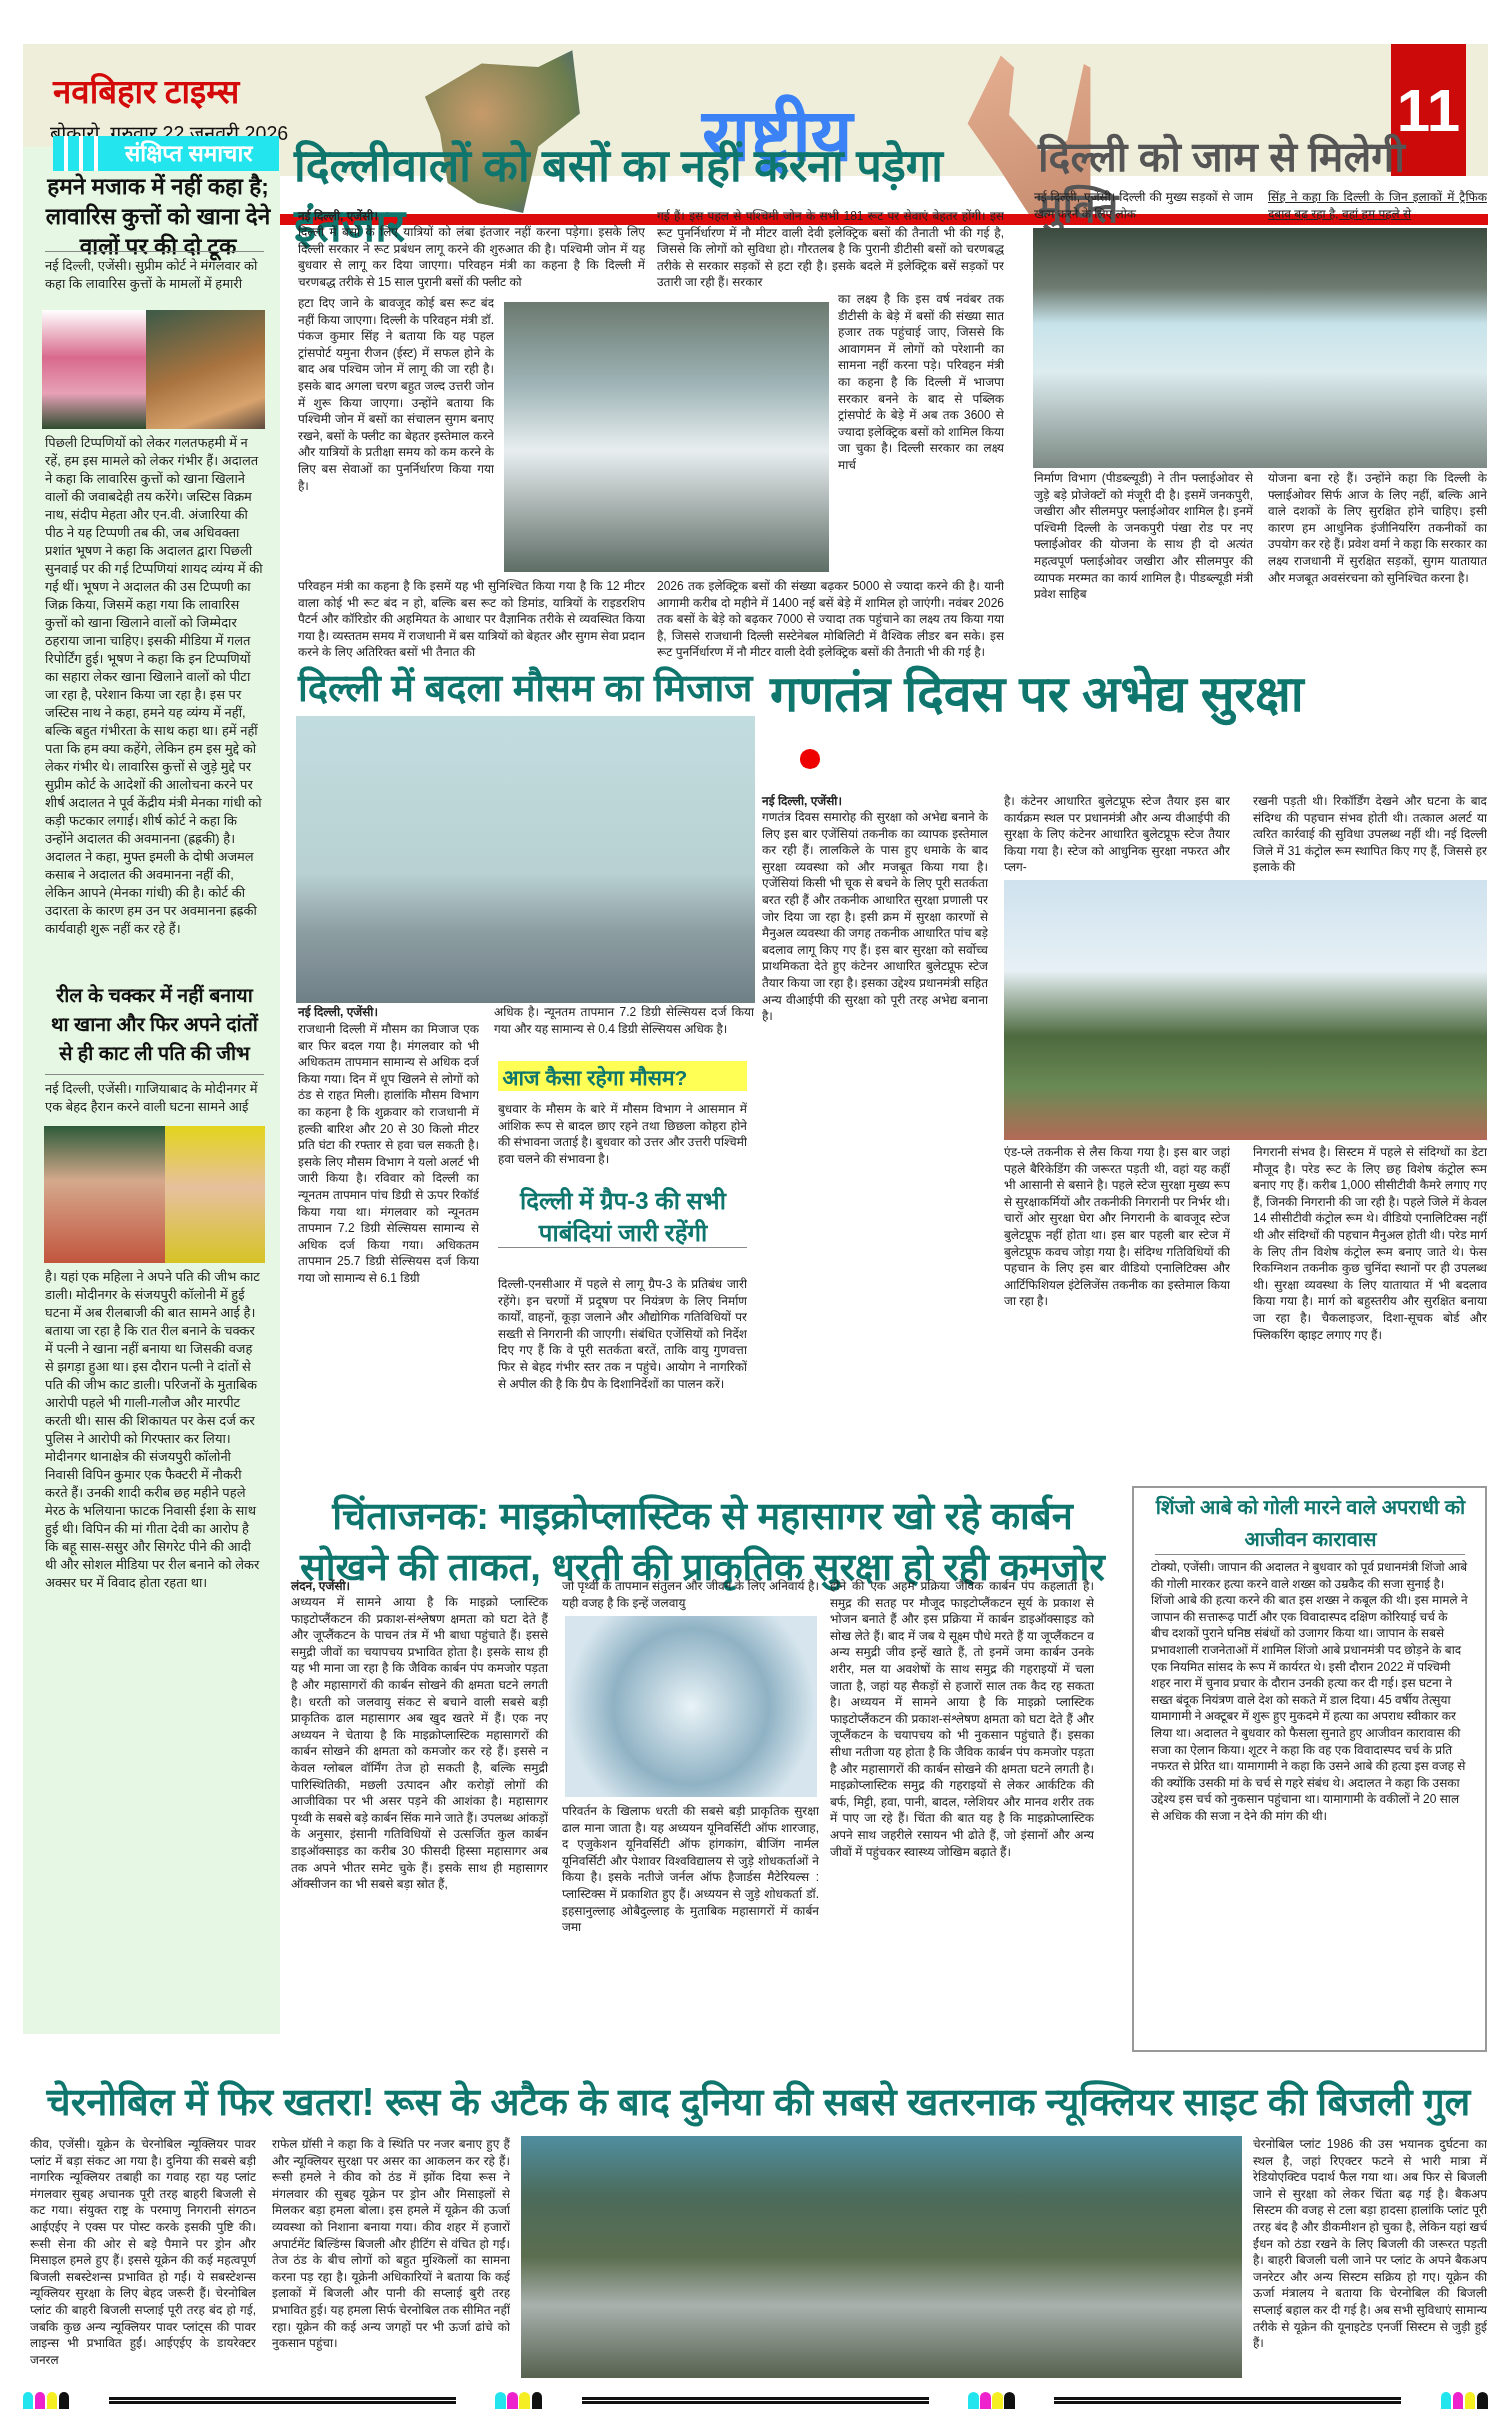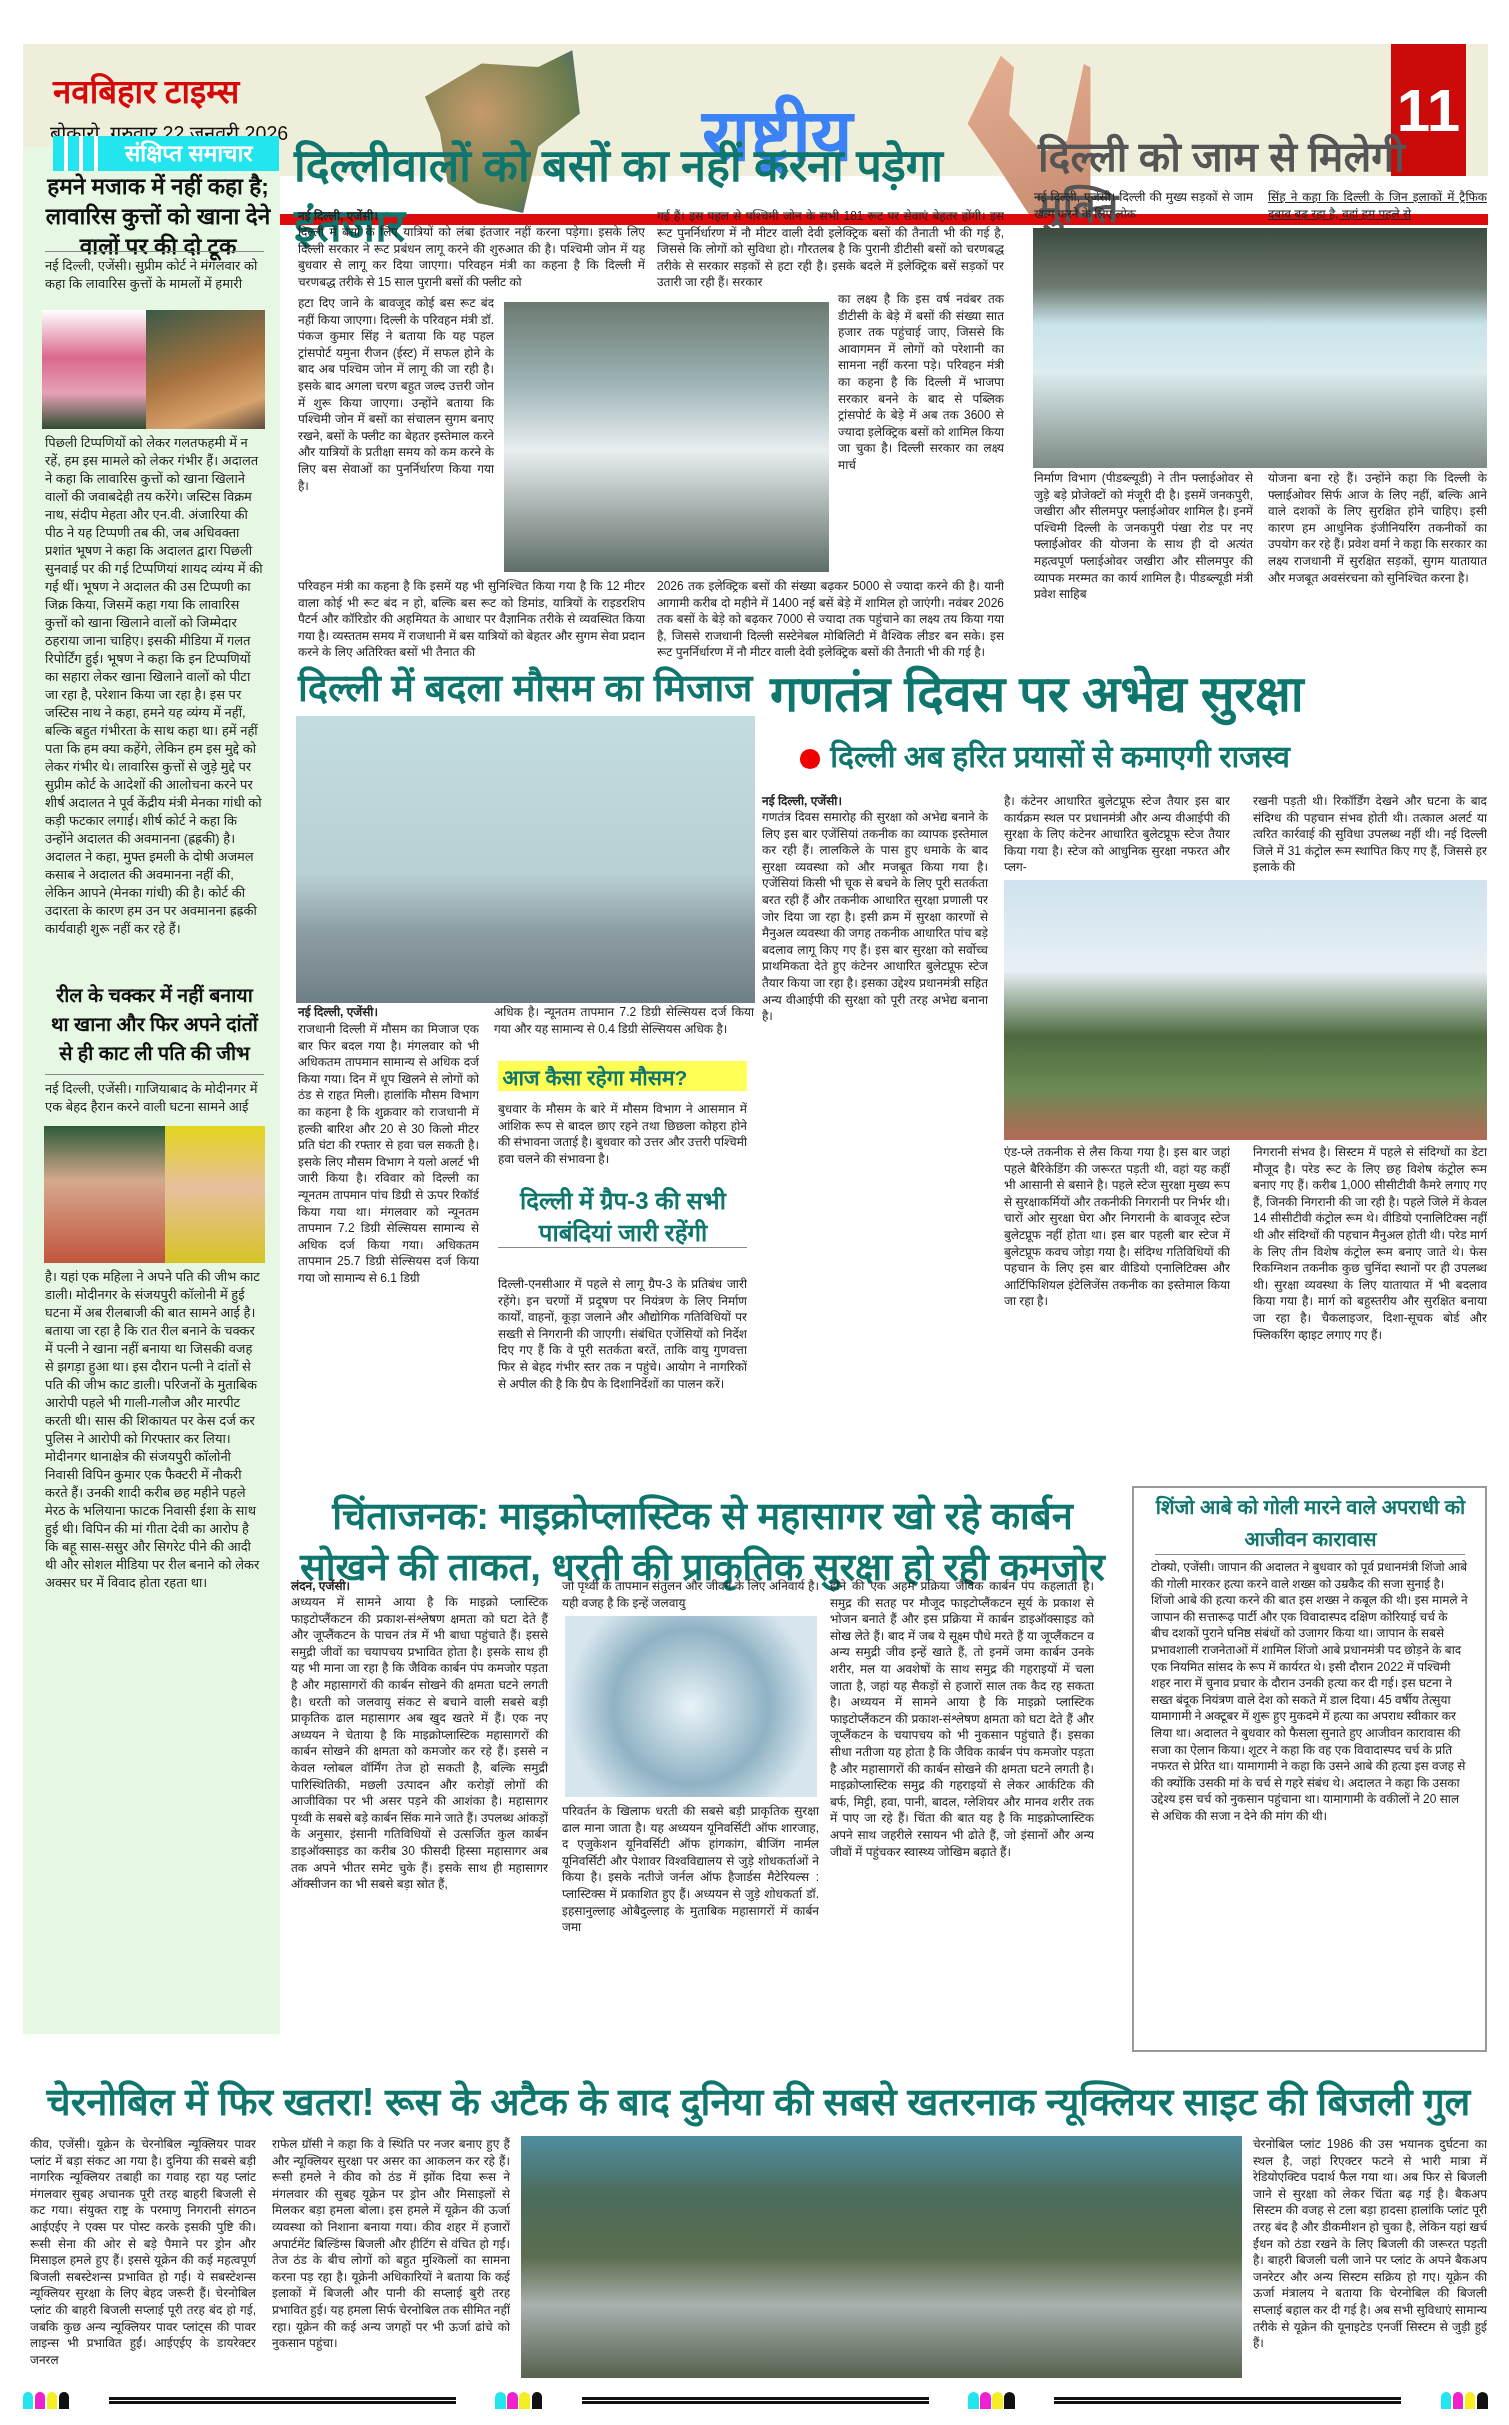--- a/index.html
+++ b/index.html
@@ -100,21 +100,21 @@
 <div class="abs weather-box" style="left:498px; top:1061px; width:249px; height:30px; padding:1.5px 4.5px;">
   <span class="headline" style="font-size:21px;">आज कैसा रहेगा मौसम?</span>
 </div>
 <div class="abs body" style="left:498px; top:1101px; width:249px; height:83px; overflow:hidden;">बुधवार के मौसम के बारे में मौसम विभाग ने आसमान में आंशिक रूप से बादल छाए रहने तथा छिछला कोहरा होने की संभावना जताई है। बुधवार को उत्तर और उत्तरी पश्चिमी हवा चलने की संभावना है।</div>
 <div class="abs headline" style="left:506px; top:1185px; width:234px; font-size:24px; line-height:32px; text-align:center;">दिल्ली में ग्रैप-3 की सभी पाबंदियां जारी रहेंगी</div>
 <div class="abs rule" style="left:498px; top:1247px; width:249px; height:0.8px;"></div>
 <div class="abs body" style="left:498px; top:1276px; width:249px; height:204px; overflow:hidden;">दिल्ली-एनसीआर में पहले से लागू ग्रैप-3 के प्रतिबंध जारी रहेंगे। इन चरणों में प्रदूषण पर नियंत्रण के लिए निर्माण कार्यों, वाहनों, कूड़ा जलाने और औद्योगिक गतिविधियों पर सख्ती से निगरानी की जाएगी। संबंधित एजेंसियों को निर्देश दिए गए हैं कि वे पूरी सतर्कता बरतें, ताकि वायु गुणवत्ता फिर से बेहद गंभीर स्तर तक न पहुंचे। आयोग ने नागरिकों से अपील की है कि ग्रैप के दिशानिर्देशों का पालन करें।</div>
 
 <div class="abs headline" style="left:770px; top:664px; width:725px; font-size:50px; line-height:60px;">गणतंत्र दिवस पर अभेद्य सुरक्षा</div>
 <div class="abs headline" style="left:800px; top:736px; width:679px; font-size:30px; line-height:42px;">
-  <span class="bullet"></span><span>दिल्ली अब हरित प्रयासों से कमाएगी राजस्व</span>
+  <span class="bullet"></span>
 </div>
 <div class="abs body dateline-b" style="left:762px; top:793px; width:226px;">नई दिल्ली, एजेंसी।</div>
 <div class="abs body" style="left:762px; top:809px; width:226px; height:679px; overflow:hidden;">गणतंत्र दिवस समारोह की सुरक्षा को अभेद्य बनाने के लिए इस बार एजेंसियां तकनीक का व्यापक इस्तेमाल कर रही हैं। लालकिले के पास हुए धमाके के बाद सुरक्षा व्यवस्था को और मजबूत किया गया है। एजेंसियां किसी भी चूक से बचने के लिए पूरी सतर्कता बरत रही हैं और तकनीक आधारित सुरक्षा प्रणाली पर जोर दिया जा रहा है। इसी क्रम में सुरक्षा कारणों से मैनुअल व्यवस्था की जगह तकनीक आधारित पांच बड़े बदलाव लागू किए गए हैं। इस बार सुरक्षा को सर्वोच्च प्राथमिकता देते हुए कंटेनर आधारित बुलेटप्रूफ स्टेज तैयार किया जा रहा है। इसका उद्देश्य प्रधानमंत्री सहित अन्य वीआईपी की सुरक्षा को पूरी तरह अभेद्य बनाना है।</div>
 <div class="abs body" style="left:1004px; top:793px; width:226px; height:83px; overflow:hidden;">है। कंटेनर आधारित बुलेटप्रूफ स्टेज तैयार इस बार कार्यक्रम स्थल पर प्रधानमंत्री और अन्य वीआईपी की सुरक्षा के लिए कंटेनर आधारित बुलेटप्रूफ स्टेज तैयार किया गया है। स्टेज को आधुनिक सुरक्षा नफरत और प्लग-</div>
 <div class="abs body" style="left:1253px; top:793px; width:234px; height:83px; overflow:hidden;">रखनी पड़ती थी। रिकॉर्डिंग देखने और घटना के बाद संदिग्ध की पहचान संभव होती थी। तत्काल अलर्ट या त्वरित कार्रवाई की सुविधा उपलब्ध नहीं थी। नई दिल्ली जिले में 31 कंट्रोल रूम स्थापित किए गए हैं, जिससे हर इलाके की</div>
 <div class="abs parade" style="left:1004px; top:880px; width:483px; height:260px;"></div>
 <div class="abs body" style="left:1004px; top:1144px; width:226px; height:343px; overflow:hidden;">एंड-प्ले तकनीक से लैस किया गया है। इस बार जहां पहले बैरिकेडिंग की जरूरत पड़ती थी, वहां यह कहीं भी आसानी से बसाने है। पहले स्टेज सुरक्षा मुख्य रूप से सुरक्षाकर्मियों और तकनीकी निगरानी पर निर्भर थी। चारों ओर सुरक्षा घेरा और निगरानी के बावजूद स्टेज बुलेटप्रूफ नहीं होता था। इस बार पहली बार स्टेज में बुलेटप्रूफ कवच जोड़ा गया है। संदिग्ध गतिविधियों की पहचान के लिए इस बार वीडियो एनालिटिक्स और आर्टिफिशियल इंटेलिजेंस तकनीक का इस्तेमाल किया जा रहा है।</div>
 <div class="abs body" style="left:1253px; top:1144px; width:234px; height:343px; overflow:hidden;">निगरानी संभव है। सिस्टम में पहले से संदिग्धों का डेटा मौजूद है। परेड रूट के लिए छह विशेष कंट्रोल रूम बनाए गए हैं। करीब 1,000 सीसीटीवी कैमरे लगाए गए हैं, जिनकी निगरानी की जा रही है। पहले जिले में केवल 14 सीसीटीवी कंट्रोल रूम थे। वीडियो एनालिटिक्स नहीं थी और संदिग्धों की पहचान मैनुअल होती थी। परेड मार्ग के लिए तीन विशेष कंट्रोल रूम बनाए जाते थे। फेस रिकग्निशन तकनीक कुछ चुनिंदा स्थानों पर ही उपलब्ध थी। सुरक्षा व्यवस्था के लिए यातायात में भी बदलाव किया गया है। मार्ग को बहुस्तरीय और सुरक्षित बनाया जा रहा है। चैकलाइजर, दिशा-सूचक बोर्ड और फ्लिकरिंग व्हाइट लगाए गए हैं।</div>
 
 <div class="abs headline" style="left:291px; top:1491px; width:823px; font-size:38px; line-height:51px; text-align:center;">चिंताजनक: माइक्रोप्लास्टिक से महासागर खो रहे कार्बन सोखने की ताकत, धरती की प्राकृतिक सुरक्षा हो रही कमजोर</div>

